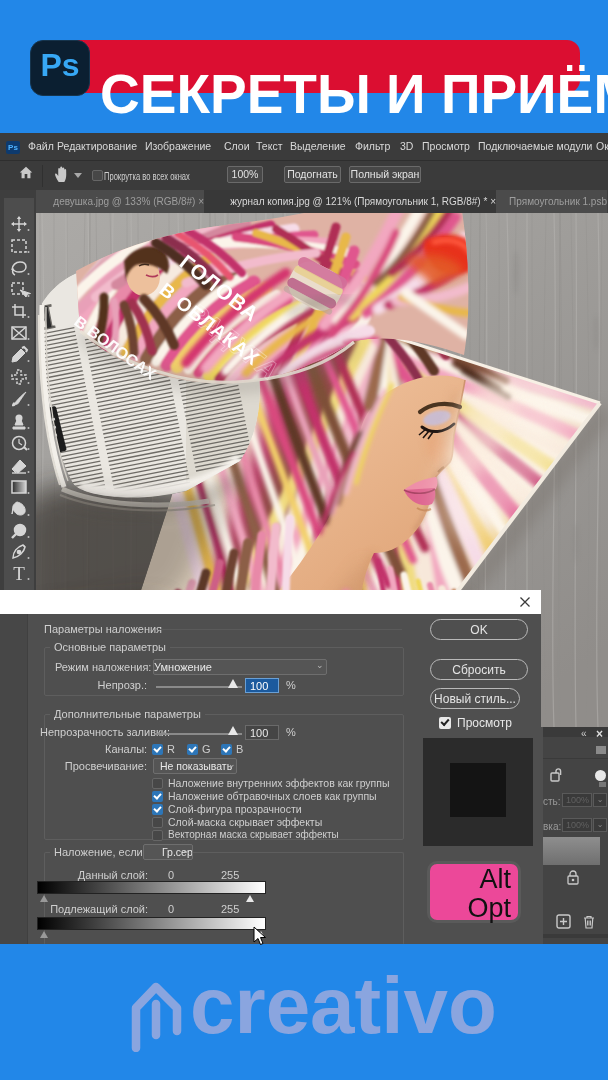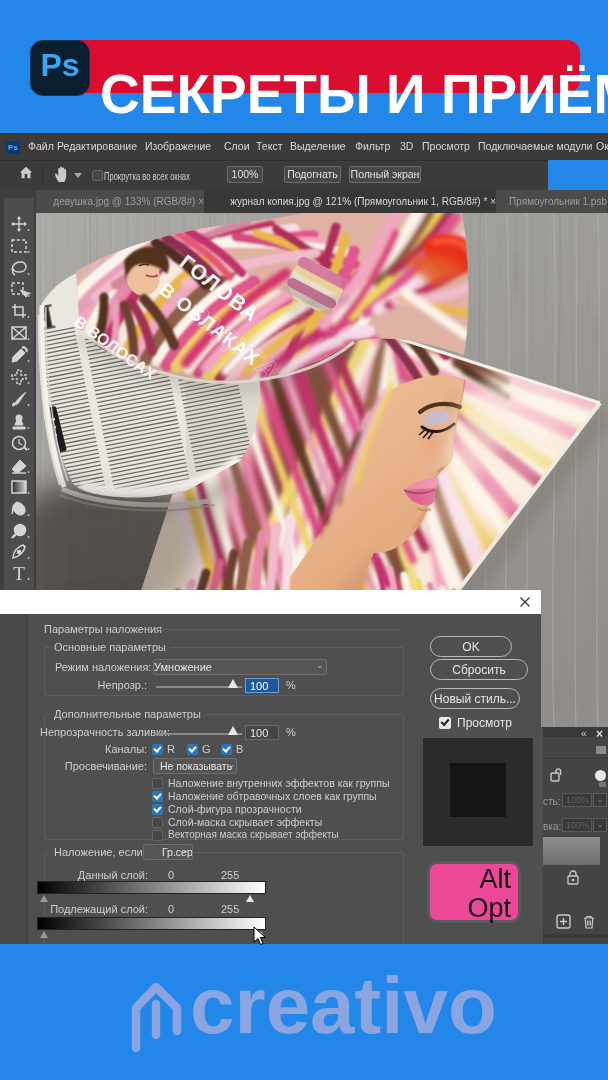--- a/index.html
+++ b/index.html
@@ -6,21 +6,21 @@
 #stage{position:absolute;left:0;top:0;width:608px;height:1080px;}
 .abs{position:absolute;}
 #top{left:0;top:0;width:608px;height:133px;background:#2287E8;}
 #banner{left:60px;top:40px;width:520px;height:53px;background:#DB0E31;border-radius:13px;}
 #bannertext{left:100px;top:44px;width:478px;color:#fff;font-weight:bold;font-size:55px;letter-spacing:0px;line-height:44px;white-space:nowrap;margin-top:28px;}
 #pslogo{left:30px;top:40px;width:60px;height:56px;background:#0b1f31;border-radius:13px;border:1px solid #16344c;box-sizing:border-box;}
 #pslogo span{position:absolute;left:0;top:6px;width:100%;text-align:center;color:#37A8F5;font-weight:bold;font-size:32px;}
 #menubar{left:0;top:133px;width:608px;height:27px;background:#3B3B3B;color:#D9D9D9;font-size:10.5px;}
 #psmini{left:6px;top:8px;width:14px;height:13px;background:#0D3A6E;border-radius:2px;color:#4FB3FF;font-size:8px;font-weight:bold;text-align:center;line-height:13px;}
 .menu{position:absolute;top:7px;white-space:nowrap;}
-#optbar{left:0;top:160px;width:548px;height:30px;background:#3B3B3B;border-top:1px solid #2e2e2e;box-sizing:border-box;color:#CFCFCF;font-size:10px;}
+#optbar{left:0;top:160px;width:608px;height:30px;background:#3B3B3B;border-top:1px solid #2e2e2e;box-sizing:border-box;color:#CFCFCF;font-size:10px;}
 .optbtn{position:absolute;top:5px;height:17px;background:#474747;border:1px solid #6a6a6a;border-radius:2px;color:#E2E2E2;font-size:10.5px;text-align:center;line-height:15px;box-sizing:border-box;}
 #tabbar{left:0;top:190px;width:608px;height:23px;background:#3E3E3E;color:#A8A8A8;font-size:10px;text-align:right;}
 .tab{position:absolute;top:0;height:23px;line-height:23px;white-space:nowrap;overflow:hidden;}
 #toolbar{left:0;top:190px;width:36px;height:400px;background:#3E3E3E;}
 #toolcol{position:absolute;left:4px;top:8px;width:30px;height:392px;background:#4D4D4D;}
 #dlg{left:0;top:590px;width:541px;height:354px;background:#4F4F4F;}
 #dlgtitle{left:0;top:0;width:541px;height:24px;background:#fff;}
 #dlgside{left:0;top:24px;width:28px;height:330px;background:#474747;border-right:1px solid #404040;box-sizing:border-box;}
 .dl{position:absolute;color:#CFCFCF;font-size:11px;white-space:nowrap;}
 .grp{position:absolute;border:1px solid #5E5E5E;border-radius:2px;}
@@ -798,21 +798,21 @@
     <div class="gradbar" style="left:37px;top:291px;width:227px"></div>
     <div class="thumb" style="left:39px;top:304px;border-bottom-color:#999;transform:scale(0.8)"></div>
     <div class="thumb" style="left:245px;top:304px;transform:scale(0.8)"></div>
     <div class="dl" style="left:38px;top:313px;width:110px;text-align:right">Подлежащий слой:</div>
     <div class="dl" style="left:168px;top:313px">0</div>
     <div class="dl" style="left:221px;top:313px">255</div>
     <div class="gradbar" style="left:37px;top:327px;width:227px"></div>
     <div class="thumb" style="left:39px;top:340px;border-bottom-color:#999;transform:scale(0.8)"></div>
     <div class="thumb" style="left:256px;top:340px;transform:scale(0.8)"></div>
 
-    <div class="pill" style="left:430px;top:46px;width:82px">OK</div>
+    <div class="pill" style="left:430px;top:29px;width:98px">OK</div>
     <div class="pill" style="left:430px;top:69px;width:98px">Сбросить</div>
     <div class="pill" style="left:430px;top:98px;width:90px">Новый стиль...</div>
     <div class="abs" style="left:439px;top:127px;width:12px;height:12px;background:#E8E8E8;border-radius:2px"></div>
     <div class="abs" style="left:441px;top:129px;width:6px;height:3px;border-left:2px solid #222;border-bottom:2px solid #222;transform:rotate(-48deg)"></div>
     <div class="dl" style="left:457px;top:126px;font-size:12px;color:#E8E8E8">Просмотр</div>
     <div class="abs" style="left:423px;top:148px;width:110px;height:108px;background:#2B2B2B"></div>
     <div class="abs" style="left:450px;top:173px;width:56px;height:54px;background:#141414"></div>
     <div class="abs" style="left:427px;top:271px;width:94px;height:62px;background:#ec4899;border:3px solid #5a5a5a;border-radius:10px;box-sizing:border-box;">
       <div class="abs" style="right:7px;top:1px;color:#111;font-size:27px;line-height:29px;text-align:right">Alt<br>Opt</div>
     </div>

